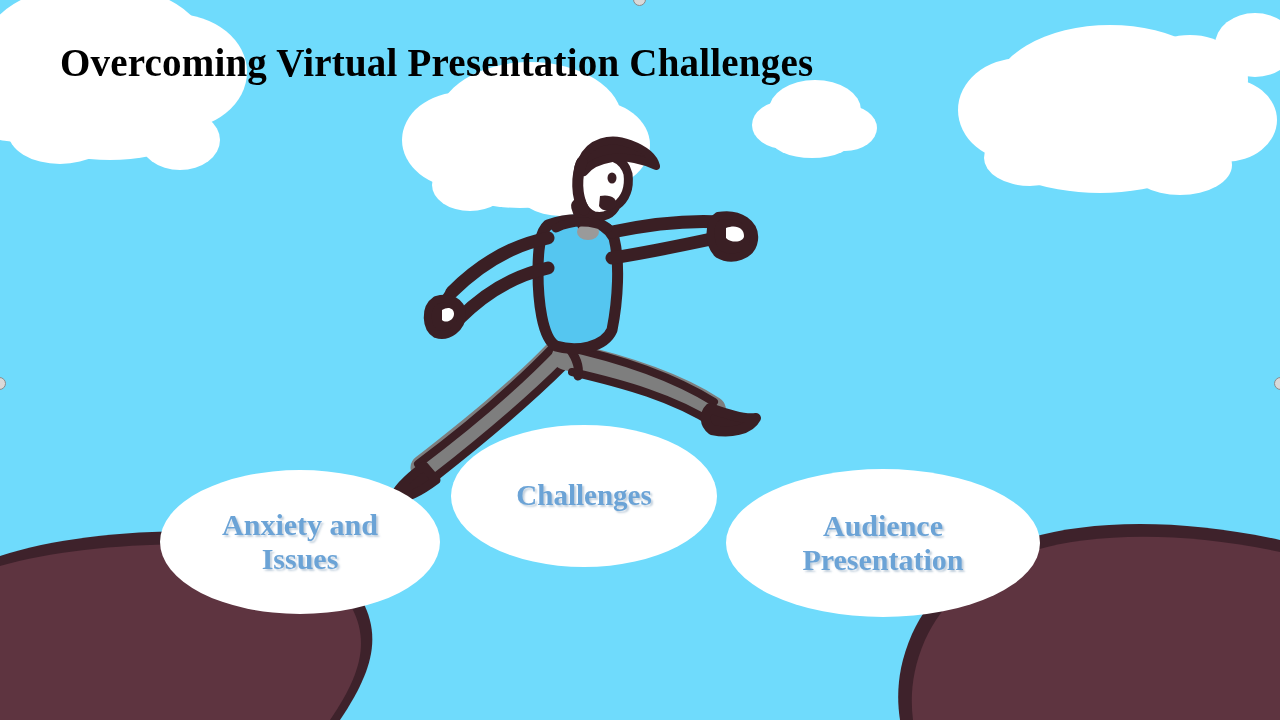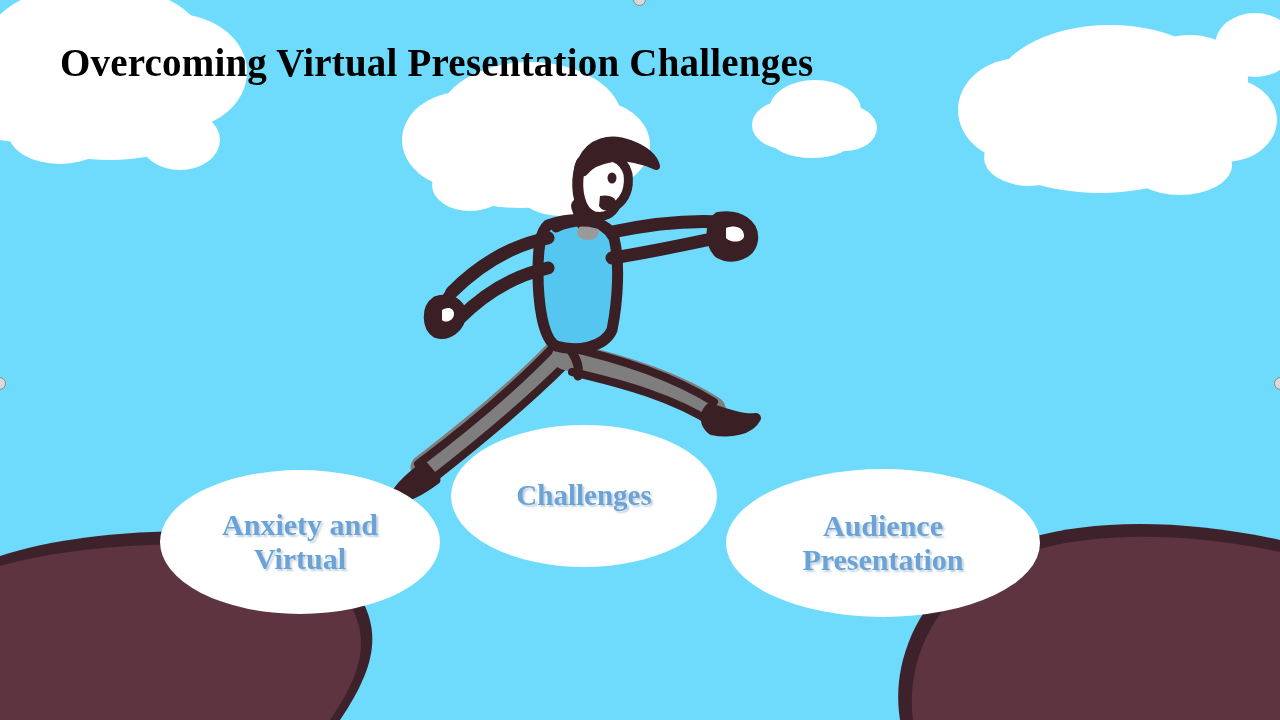--- a/index.html
+++ b/index.html
@@ -211,21 +211,21 @@
         <path d="M556,228 C572,220 592,220 608,228" stroke-width="9" stroke="#3A1F24"></path>
       </g>
     </svg>
   </div>
 
   <div id="title">Overcoming Virtual Presentation Challenges</div>
 
   <div class="bubble" id="bubble-nerves">
     <div>
       <span>Anxiety and</span>
-      <span>Virtual</span>
+      <span>Issues</span>
     </div>
   </div>
 
   <div class="bubble" id="bubble-technical">
     <div>
       <span>Challenges</span>
     </div>
   </div>
 
   <div class="bubble" id="bubble-audience">

